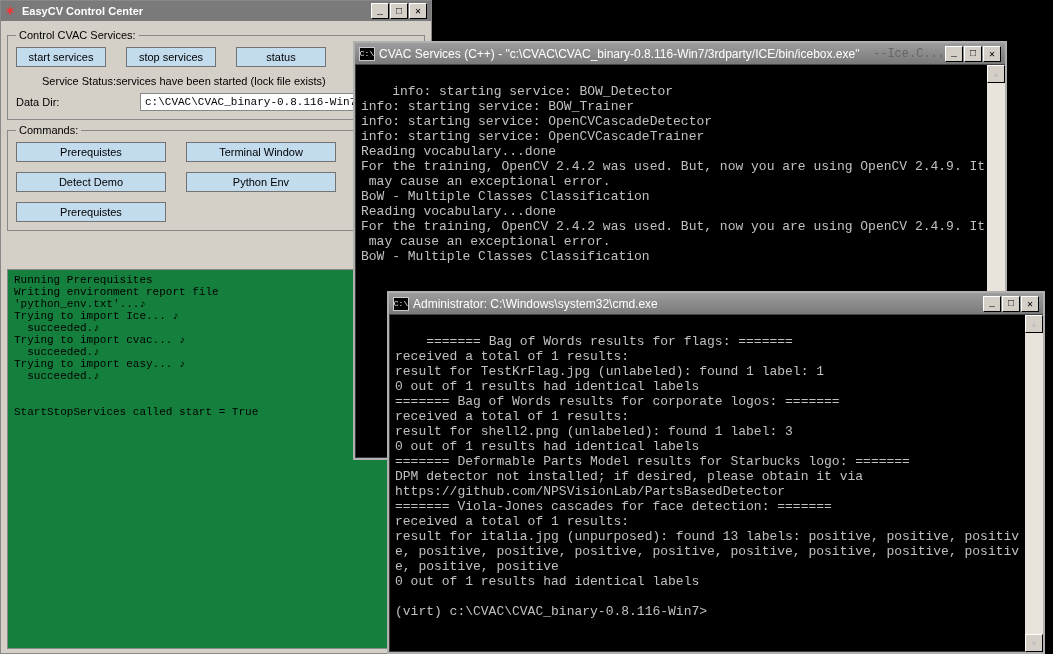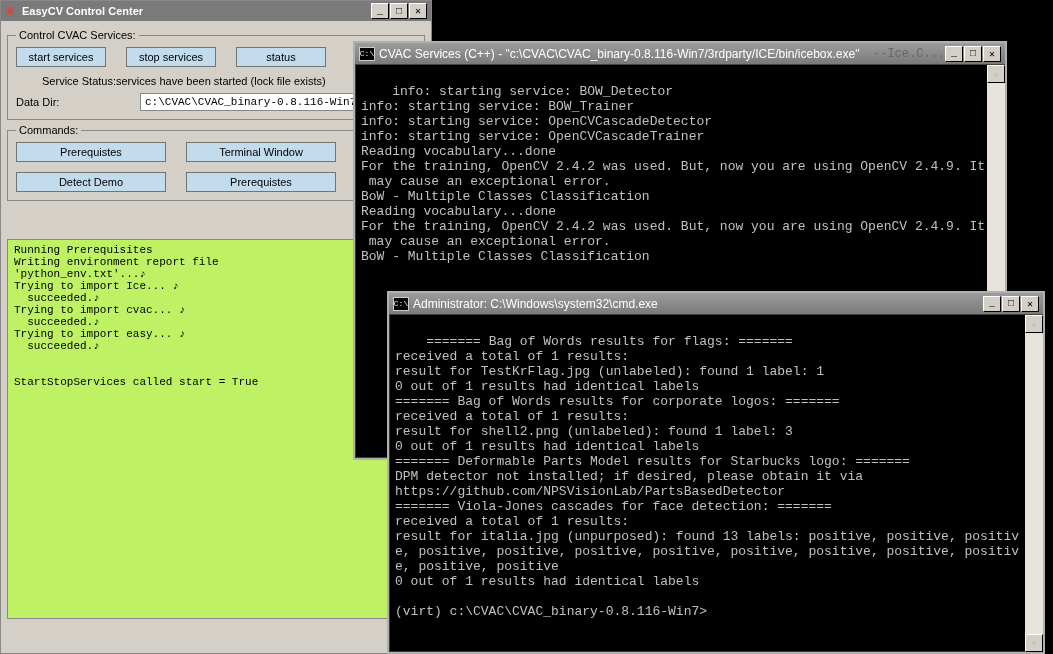--- a/index.html
+++ b/index.html
@@ -110,21 +110,21 @@
     border: 1px solid #000;
     border-top-color:#fff; border-left-color:#fff;
     padding: 2px 6px;
     font-size: 11px;
     cursor: pointer;
   }
 
   .log-box {
     margin: 0 6px;
     border: 1px solid #888;
-    background: #bef264;
+    background: #15803d;
     height: 380px;
     padding: 4px 6px;
     font-family: "Courier New", monospace;
     font-size: 11px;
     white-space: pre-wrap;
     color: #000;
   }
 
   
   .con {
@@ -222,20 +222,21 @@
         <input type="text" value="c:\CVAC\CVAC_binary-0.8.116-Win7\data/" style="">
       </div>
     </fieldset>
 
     <fieldset>
       <legend>Commands:</legend>
       <div class="cmd-grid">
         <div class="btn wide">Prerequistes</div>
         <div class="btn wide">Terminal Window</div>
         <div class="btn wide">Detect Demo</div>
+        <div class="btn wide">Python Env</div>
         <div class="btn wide">Prerequistes</div>
       </div>
     </fieldset>
 
     <div class="quit-row">
       <div class="quit-btn">Quit</div>
     </div>
   </div>
 
   <div class="log-box">Running Prerequisites

